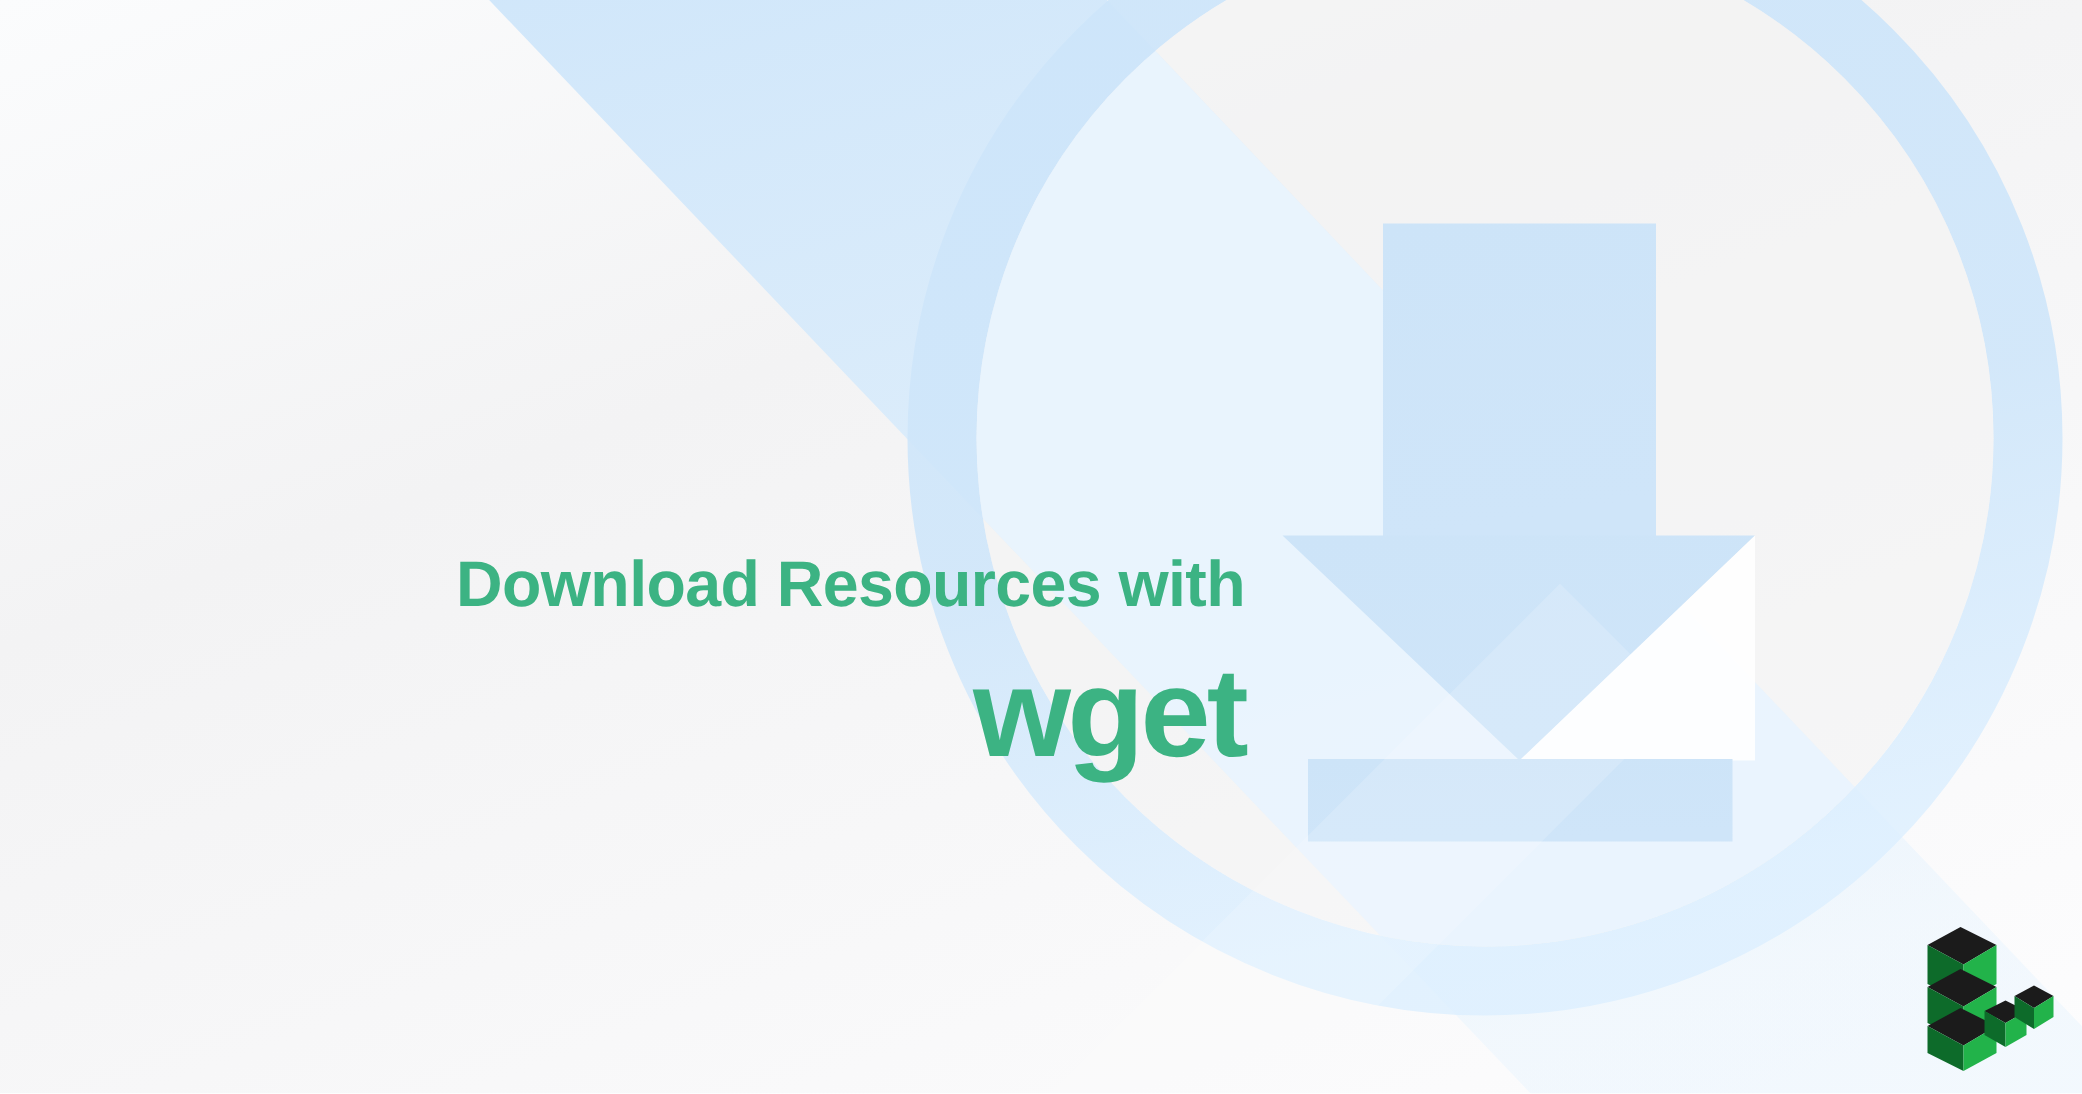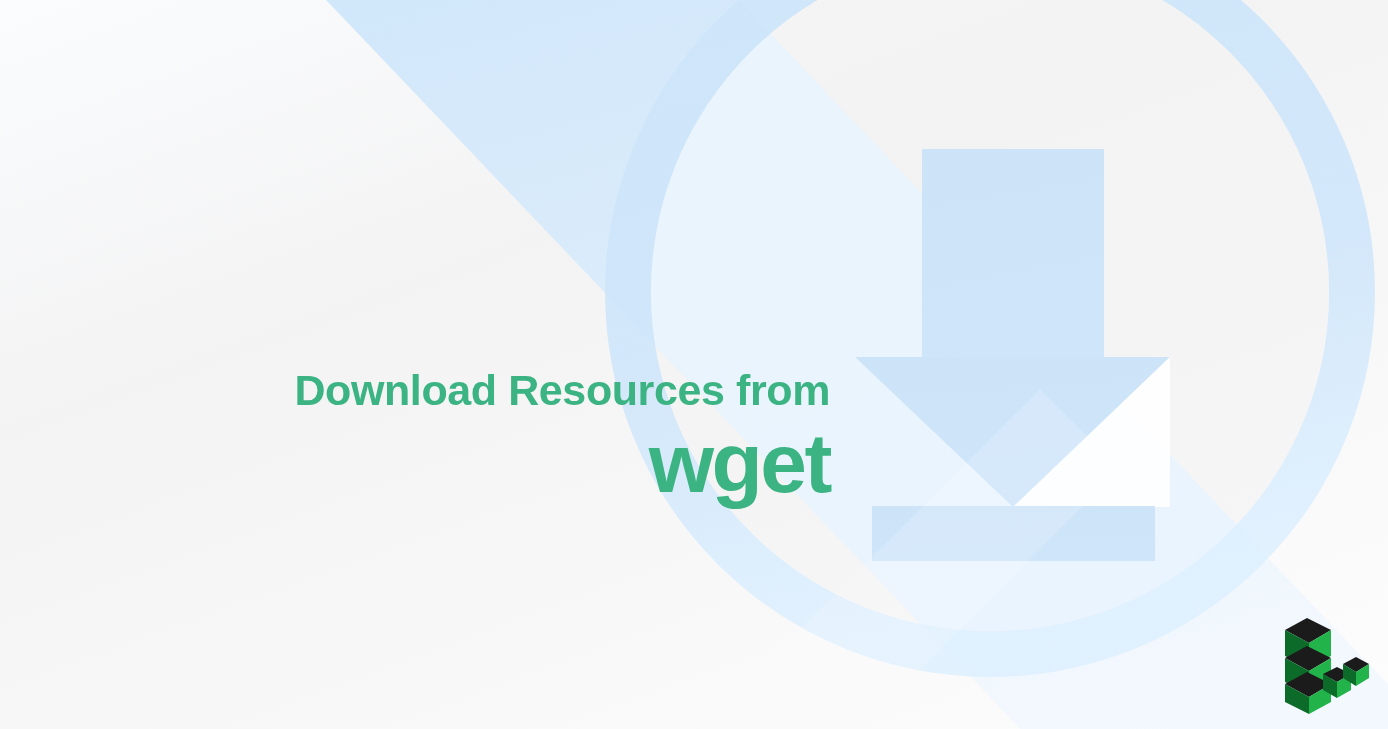--- a/index.html
+++ b/index.html
@@ -43,21 +43,21 @@
     color: #3cb383;
     white-space: nowrap;
   }
   .headline .wordmark {
     display: block;
     font-size: 84px;
     font-weight: 700;
     letter-spacing: -2.5px;
     color: #3cb383;
     line-height: 1.0;
-    margin-top: 8px;
+    margin-top: 20px;
     white-space: nowrap;
   }
 
   
   #brand-logo {
     position: absolute;
     left: 1277px;
     top: 606px;
     width: 96px;
     height: 110px;
@@ -128,21 +128,21 @@
       </g>
 
       <g>
         <polygon points="700,729 1040,389 1120,469 820,769" fill="#ffffff" opacity="0.16"></polygon>
       </g>
 
     </g>
   </svg>
 
   <div class="headline">
-    <span class="line">Download Resources from</span>
+    <span class="line">Download Resources with</span>
     <span class="wordmark">wget</span>
   </div>
 
   <svg id="brand-logo" viewBox="0 0 96 110" xmlns="http://www.w3.org/2000/svg">
 
     <g>
       <polygon points="8,24 30,12 54,24 32,37" fill="#1b1b1b"></polygon>
       <polygon points="8,24 32,37 32,62 8,50" fill="#0d6b2a"></polygon>
       <polygon points="32,37 54,24 54,50 32,62" fill="#22b34a"></polygon>
     </g>

